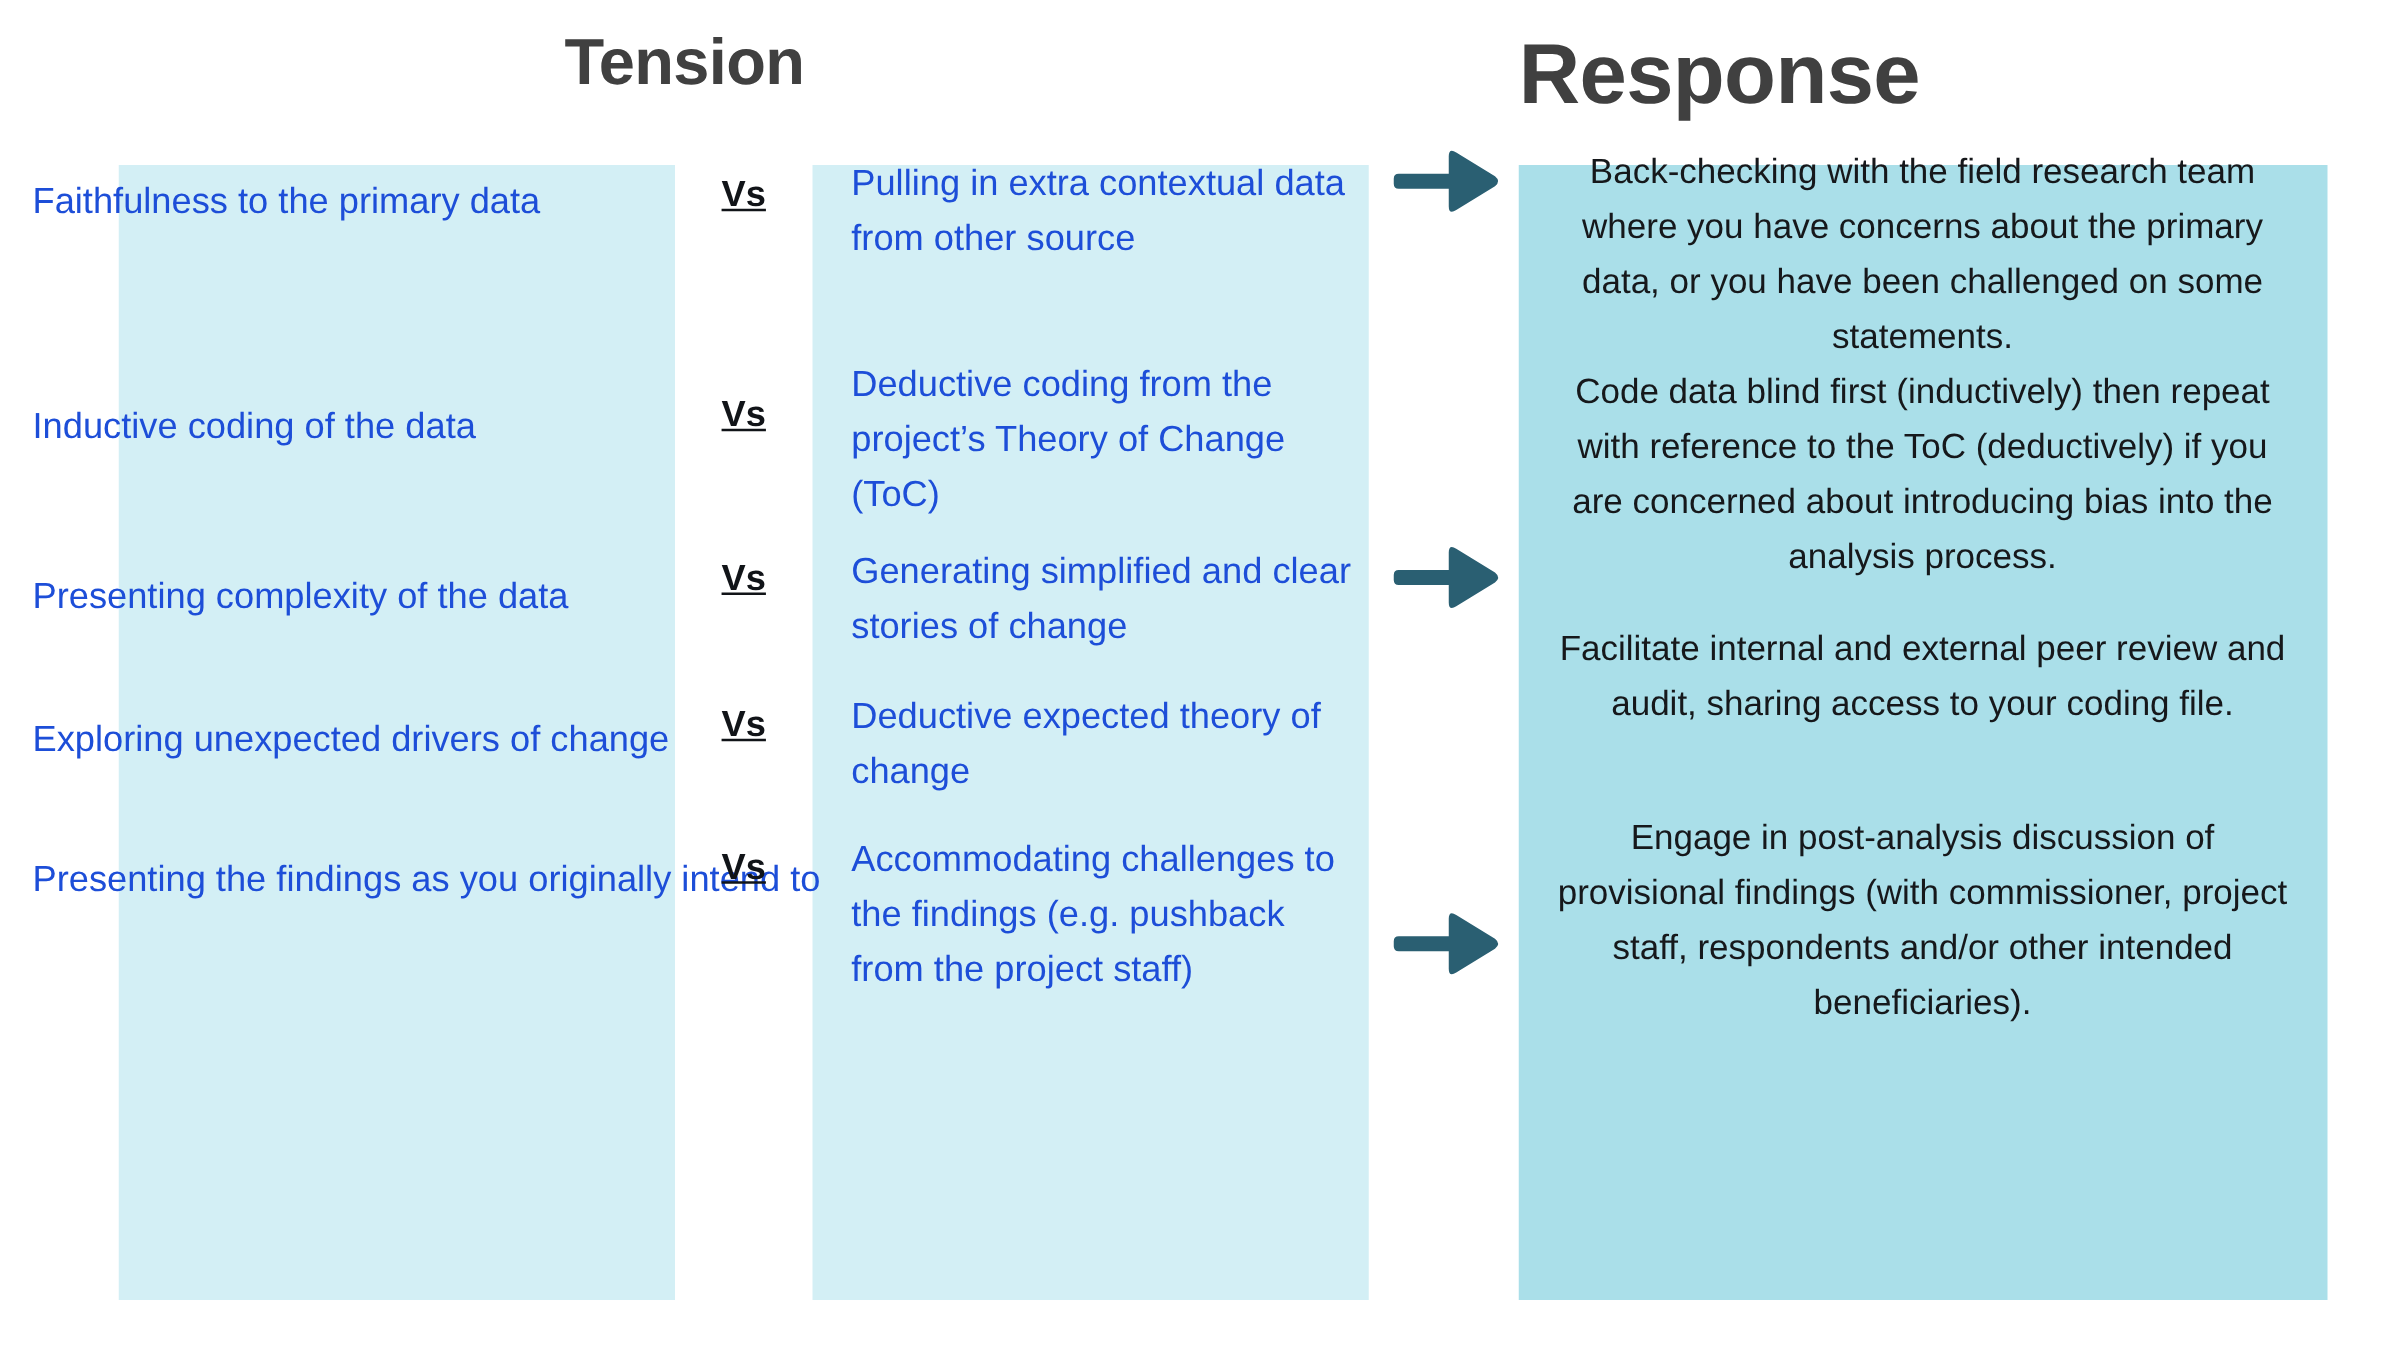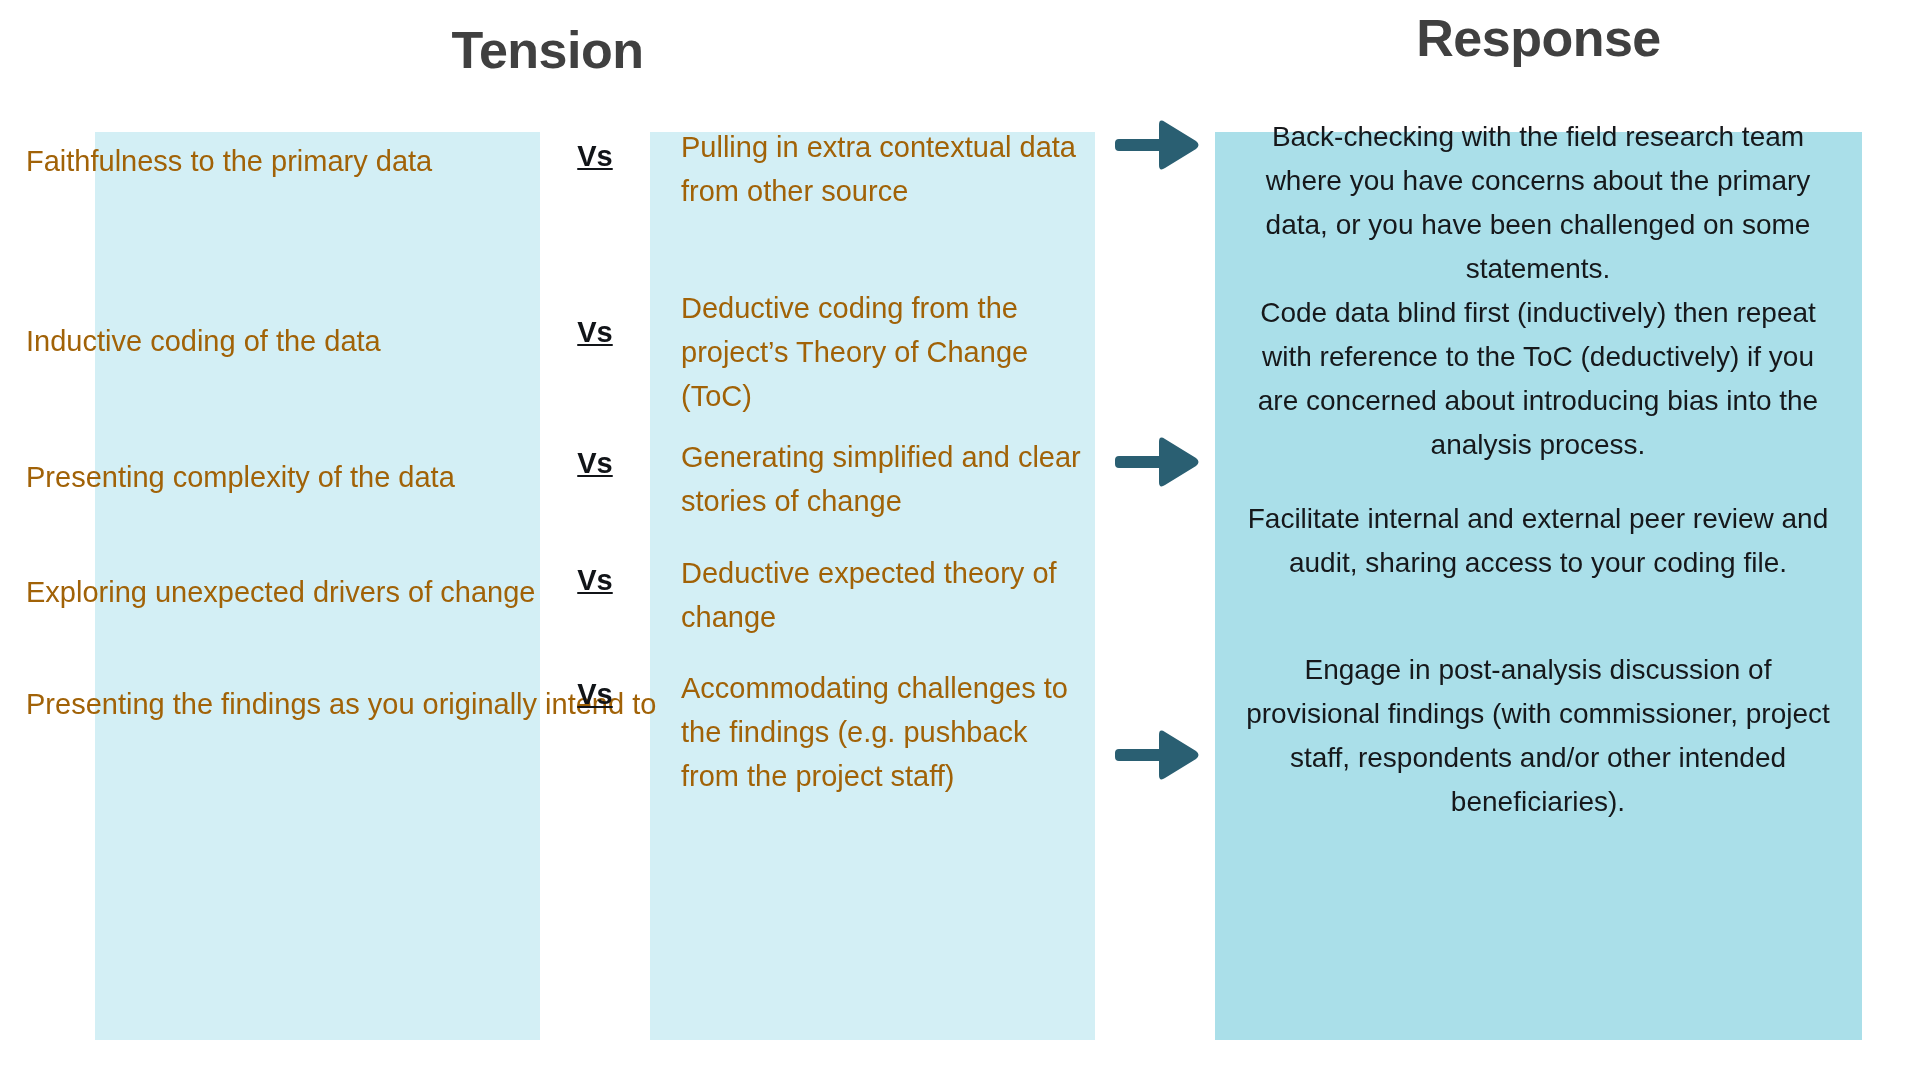--- a/index.html
+++ b/index.html
@@ -25,24 +25,24 @@
   }
   #header-tension {
     left: 0;
     top: 20px;
     width: 1095px;
     text-align: center;
     font-size: 52px;
   }
   #header-response {
     left: 1215px;
-    top: 8px;
+    top: 20px;
     width: 647px;
-    text-align: center;
-    font-size: 52px;
+    text-align: left;
+    font-size: 68px;
   }
 
   
   .column {
     position: absolute;
     top: 132px;
     height: 908px;
   }
   #col-tension-a {
     left: 95px;
@@ -60,21 +60,21 @@
     background: #aadfe9;
   }
 
   
   .tension-item {
     position: absolute;
     left: 26px;
     right: 18px;
     font-size: 29px;
     line-height: 44px;
-    color: #a16207;
+    color: #1d4ed8;
   }
 
   
   .vs-label {
     position: absolute;
     left: 540px;
     width: 110px;
     text-align: center;
     font-size: 29px;
     font-weight: bold;

